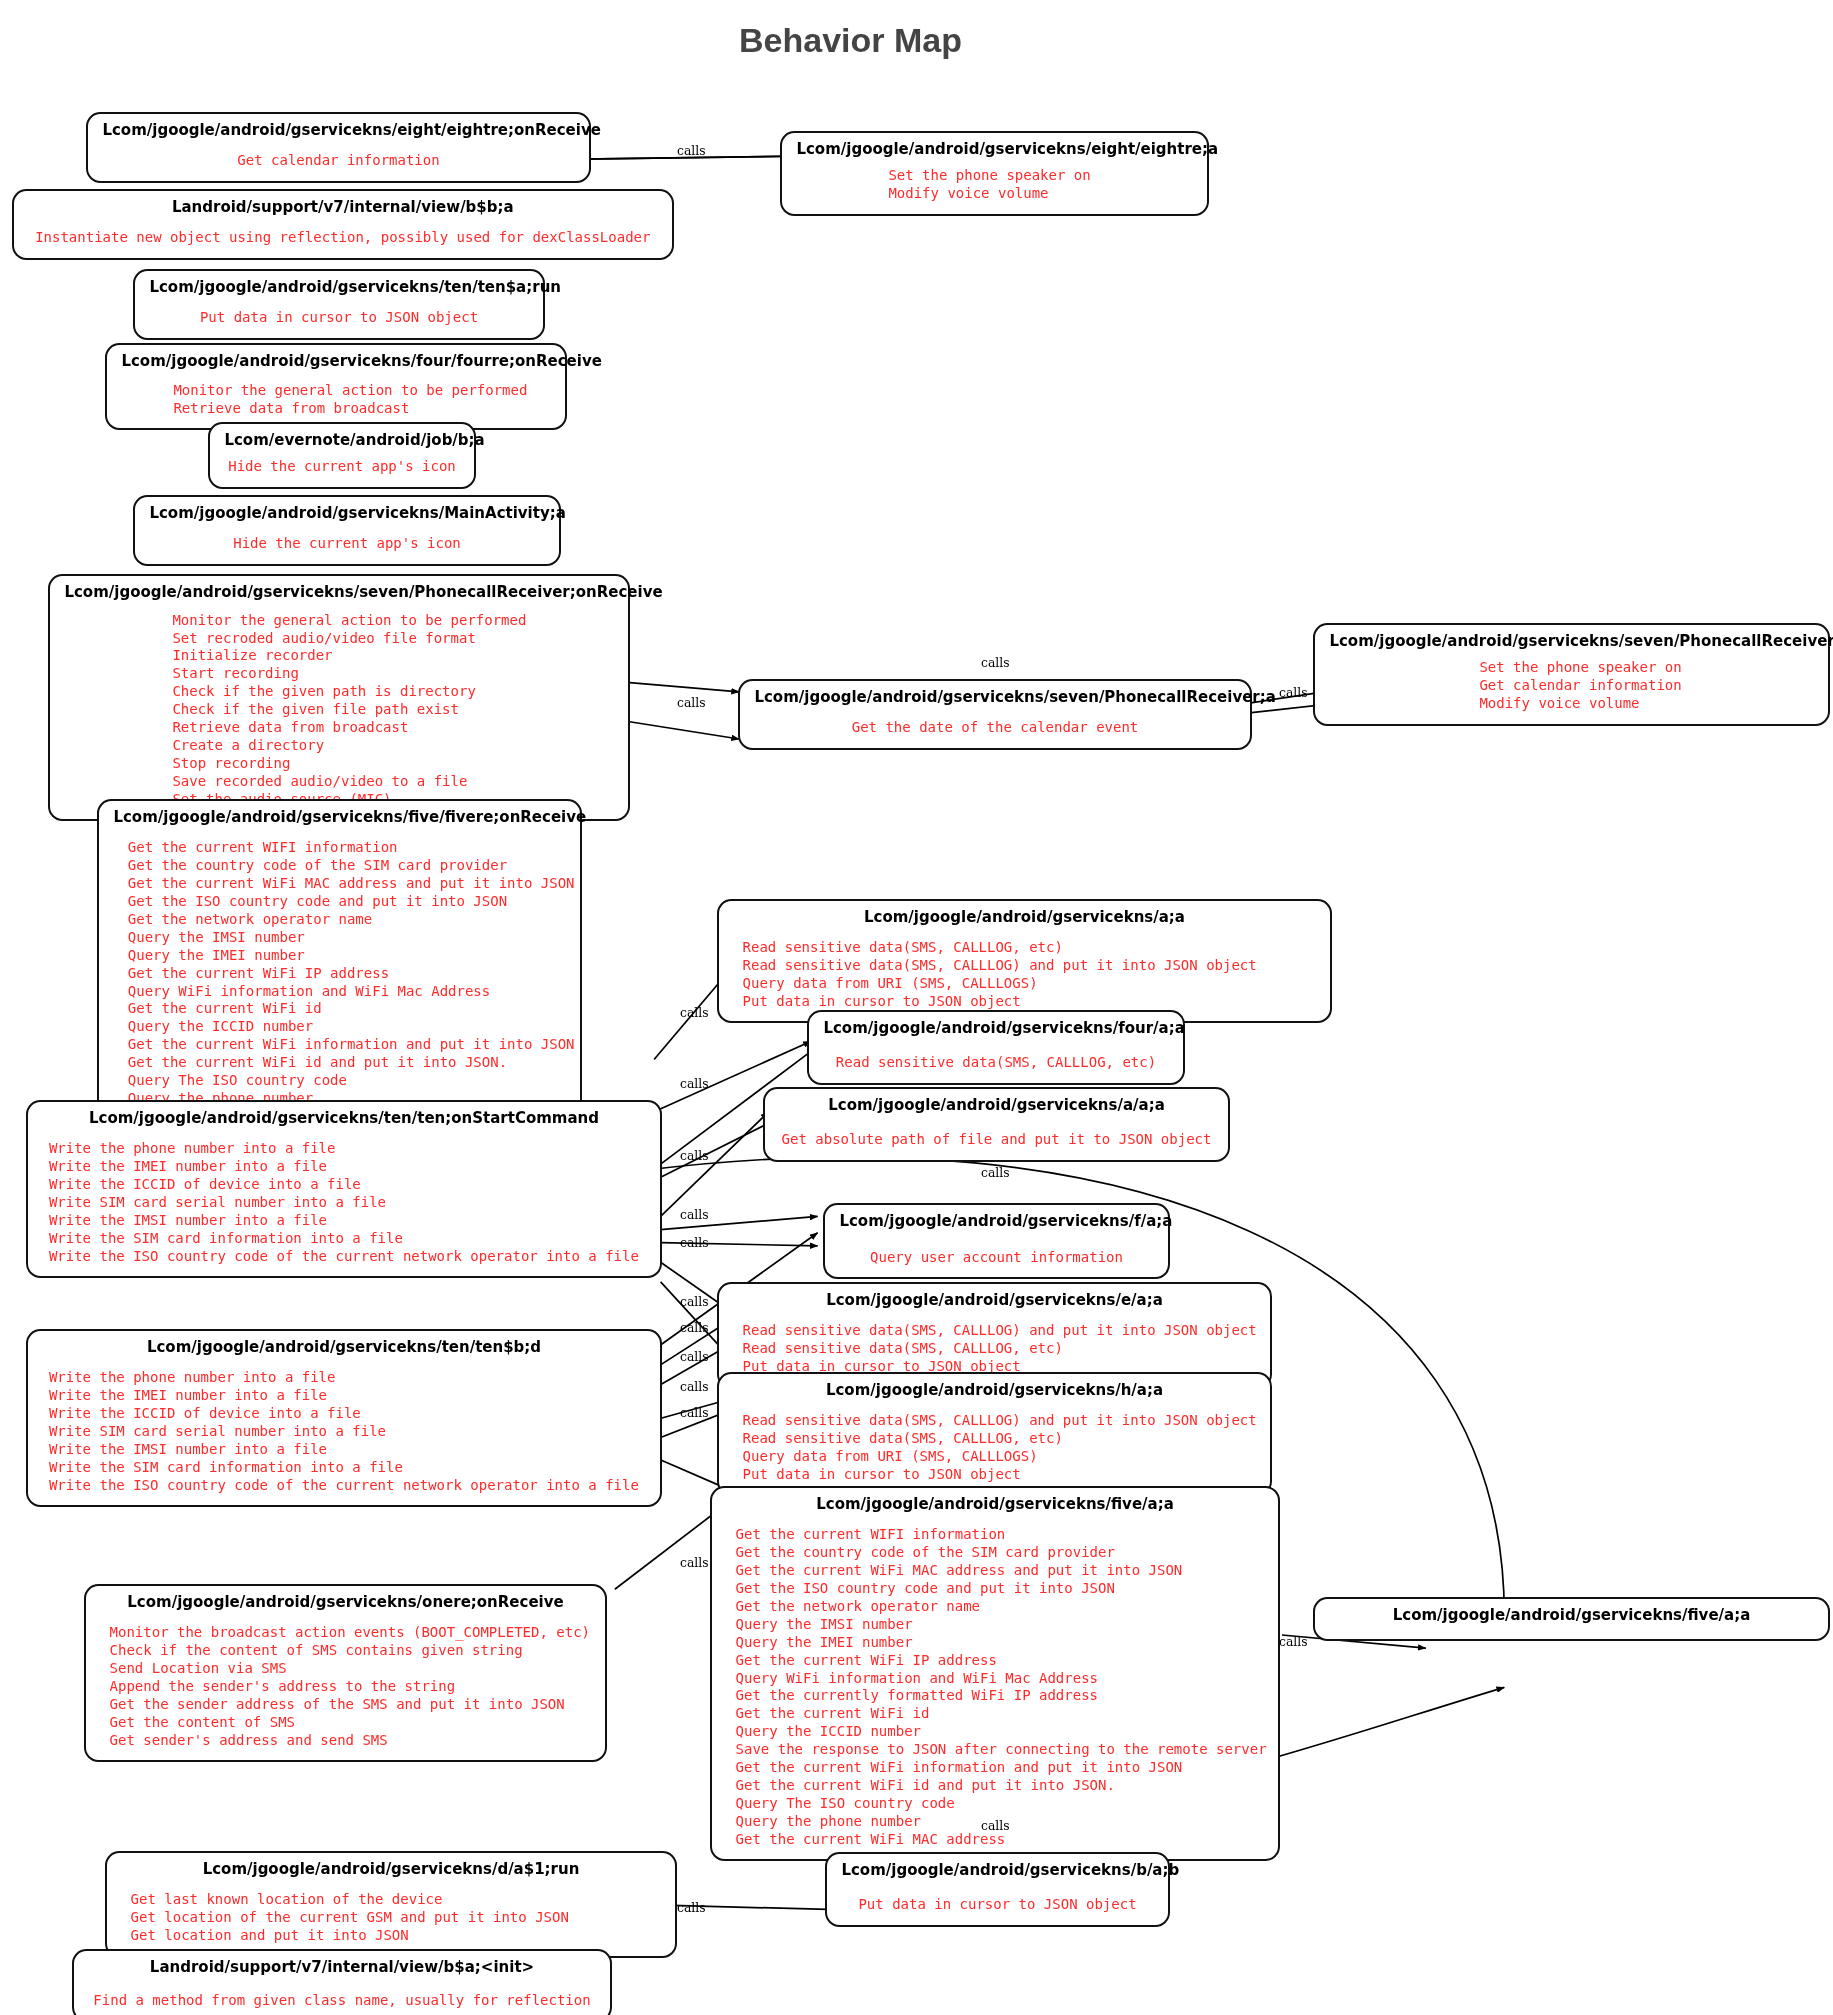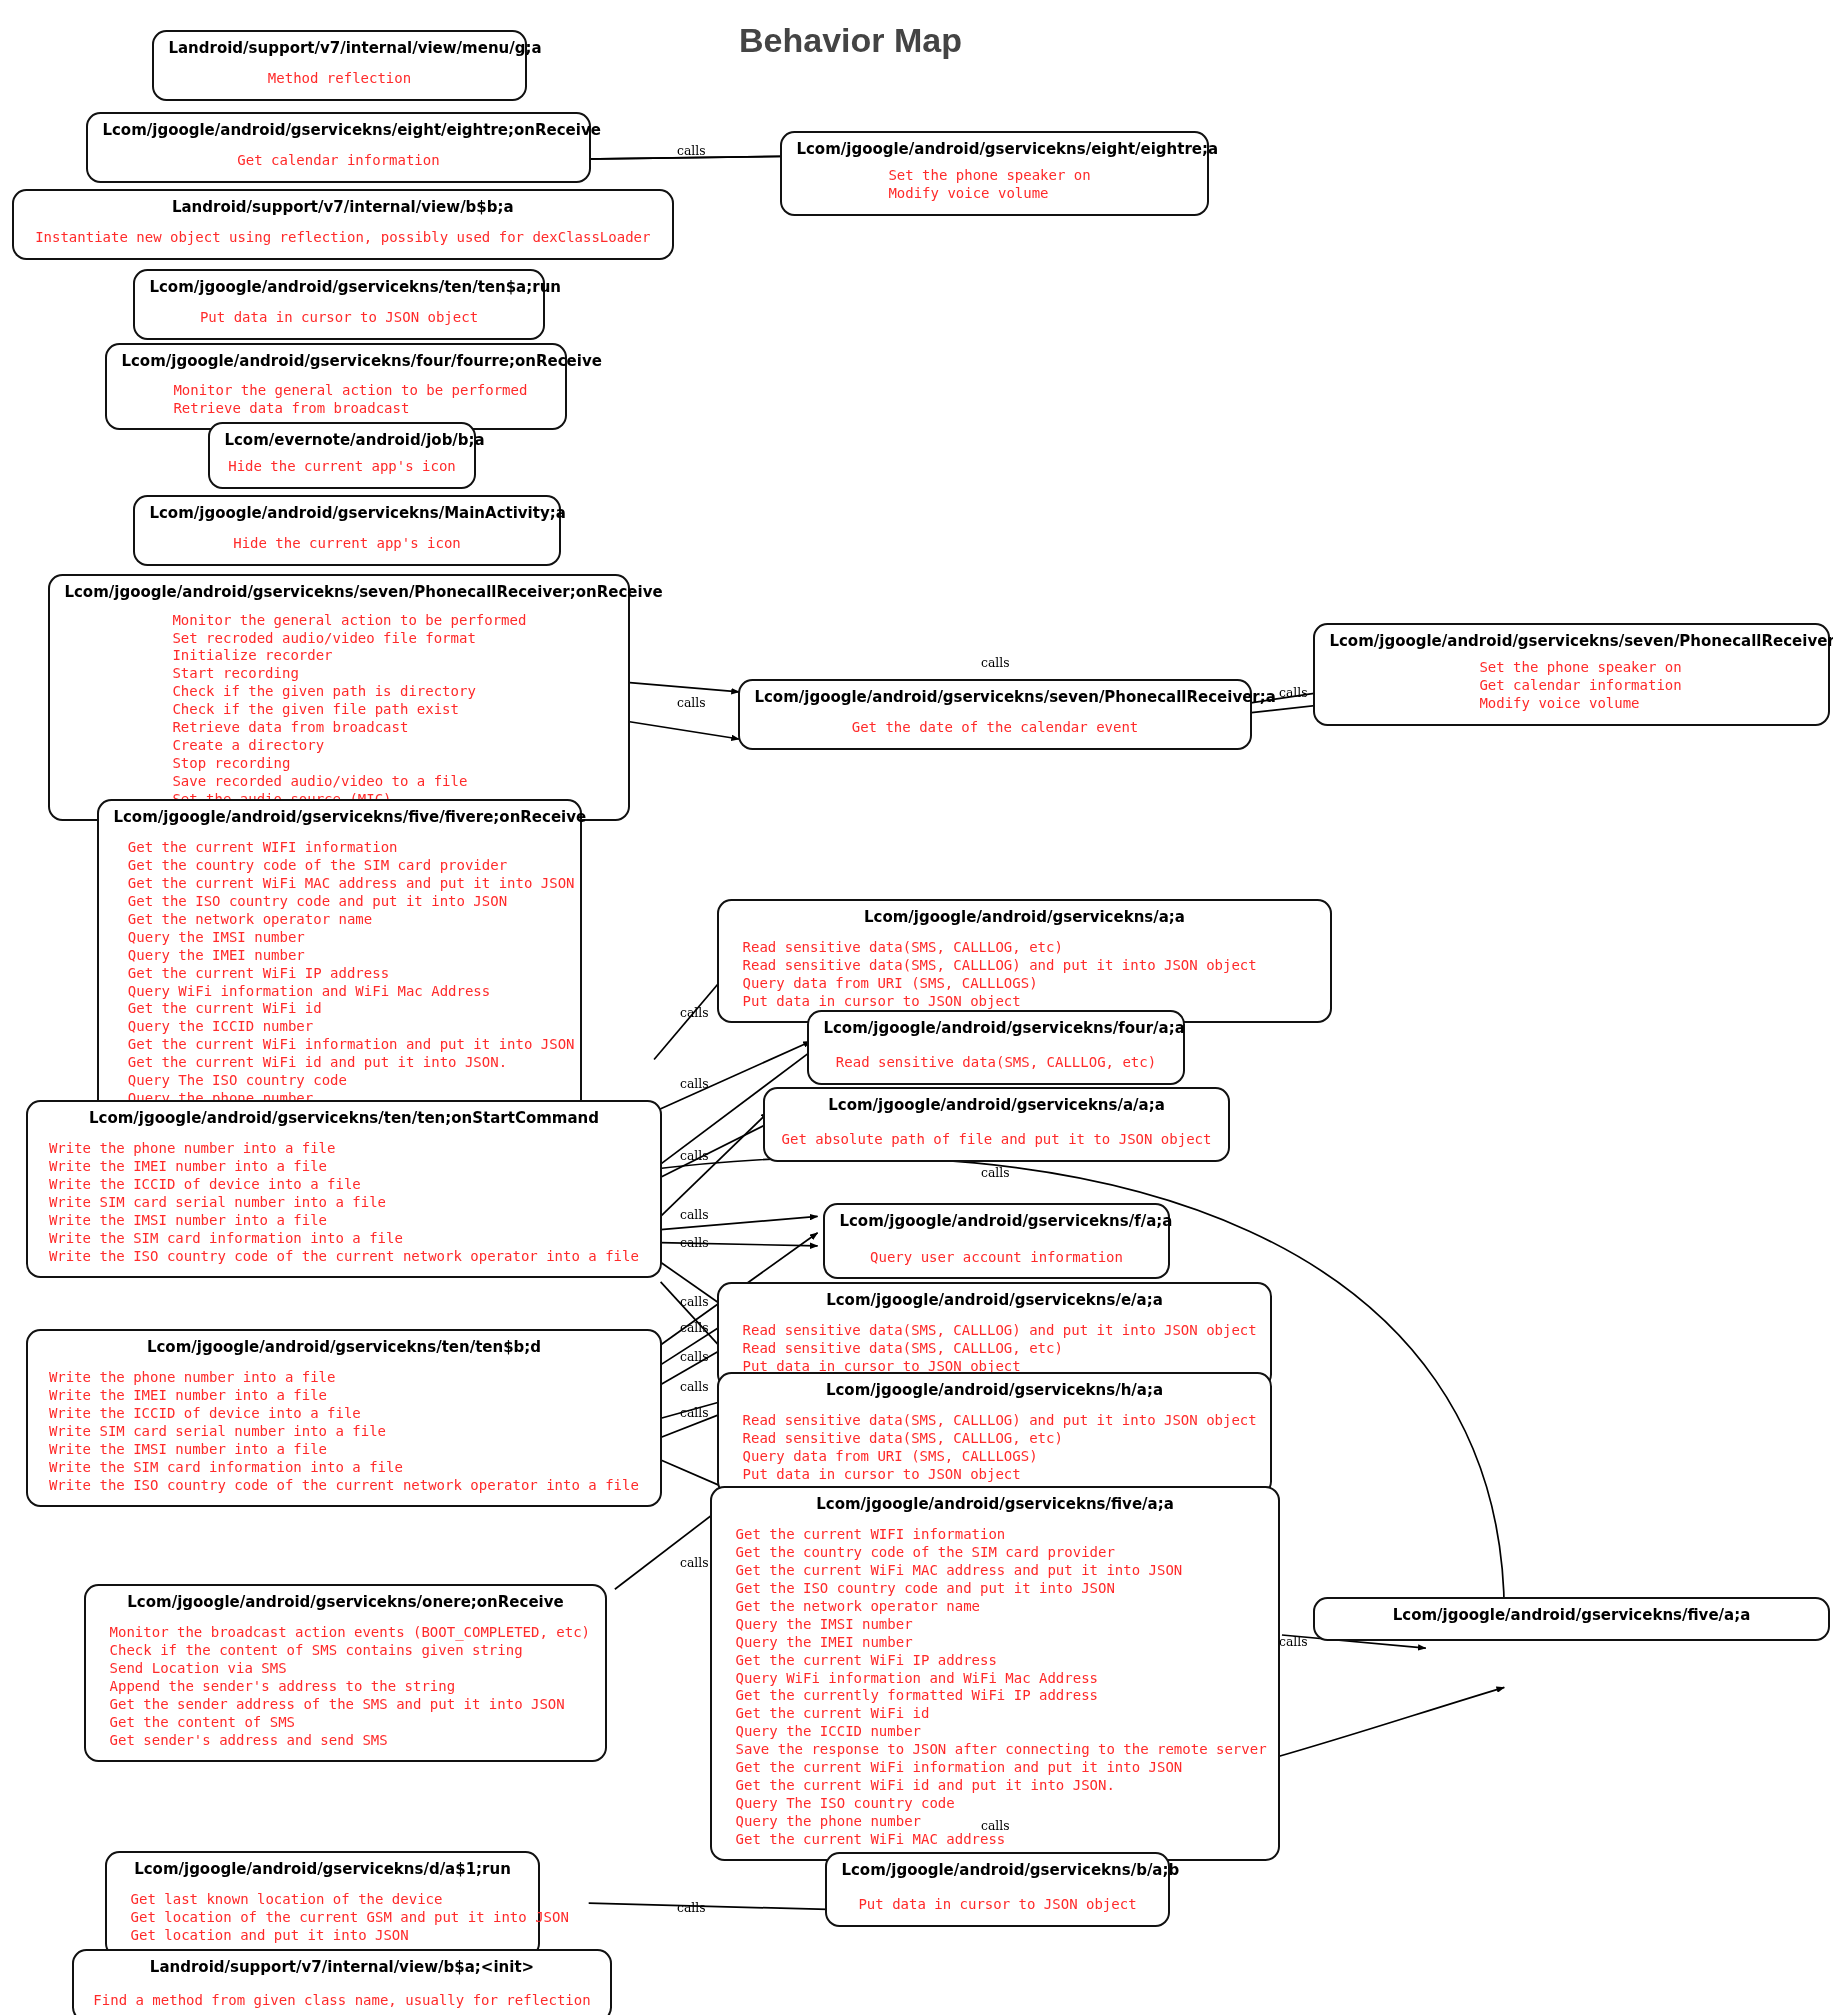--- a/index.html
+++ b/index.html
@@ -102,24 +102,20 @@
 
       <path d="M1090,2660 C1400,2900 1900,2700 2300,2580"></path>
 
       <path d="M900,2910 L1280,2920"></path>
     </g>
     <g stroke="#000" stroke-width="2.6" fill="none">
       <path d="M690,246 L1350,237" marker-end="url(#ah)"></path>
     </g>
   </svg>
 
-  <div class="node" style="left:152px;top:30px;width:375px;">
-    <div class="node-title">Landroid/support/v7/internal/view/menu/g;a</div>
-    <div class="node-body body-center pad-top">Method reflection</div>
-  </div>
 
   <div class="node" style="left:86px;top:112px;width:505px;">
     <div class="node-title">Lcom/jgoogle/android/gservicekns/eight/eightre;onReceive</div>
     <div class="node-body body-center pad-top">Get calendar information</div>
   </div>
 
   <div class="node" style="left:780px;top:111px;width:429px;margin-top:20px;">
     <div class="node-title">Lcom/jgoogle/android/gservicekns/eight/eightre;a</div>
     <div class="node-body body-left" style="padding-left:92px;padding-top:5.2px;">Set the phone speaker on
 Modify voice volume</div>
@@ -289,21 +285,21 @@
 Append the sender's address to the string
 Get the sender address of the SMS and put it into JSON
 Get the content of SMS
 Get sender's address and send SMS</div>
   </div>
 
   <div class="node" style="left:1313px;top:1597px;width:517px;">
     <div class="node-title">Lcom/jgoogle/android/gservicekns/five/a;a</div>
   </div>
 
-  <div class="node" style="left:105px;top:1851px;width:435px;">
+  <div class="node" style="left:105px;top:1851px;width:572px;">
     <div class="node-title">Lcom/jgoogle/android/gservicekns/d/a$1;run</div>
     <div class="node-body body-left" style="padding-left:9.2px;padding-top:9.2px;">Get last known location of the device
 Get location of the current GSM and put it into JSON
 Get location and put it into JSON</div>
   </div>
 
   <div class="node" style="left:825px;top:1852px;width:345px;">
     <div class="node-title">Lcom/jgoogle/android/gservicekns/b/a;b</div>
     <div class="node-body body-center" style="padding-top:13px;">Put data in cursor to JSON object</div>
   </div>

